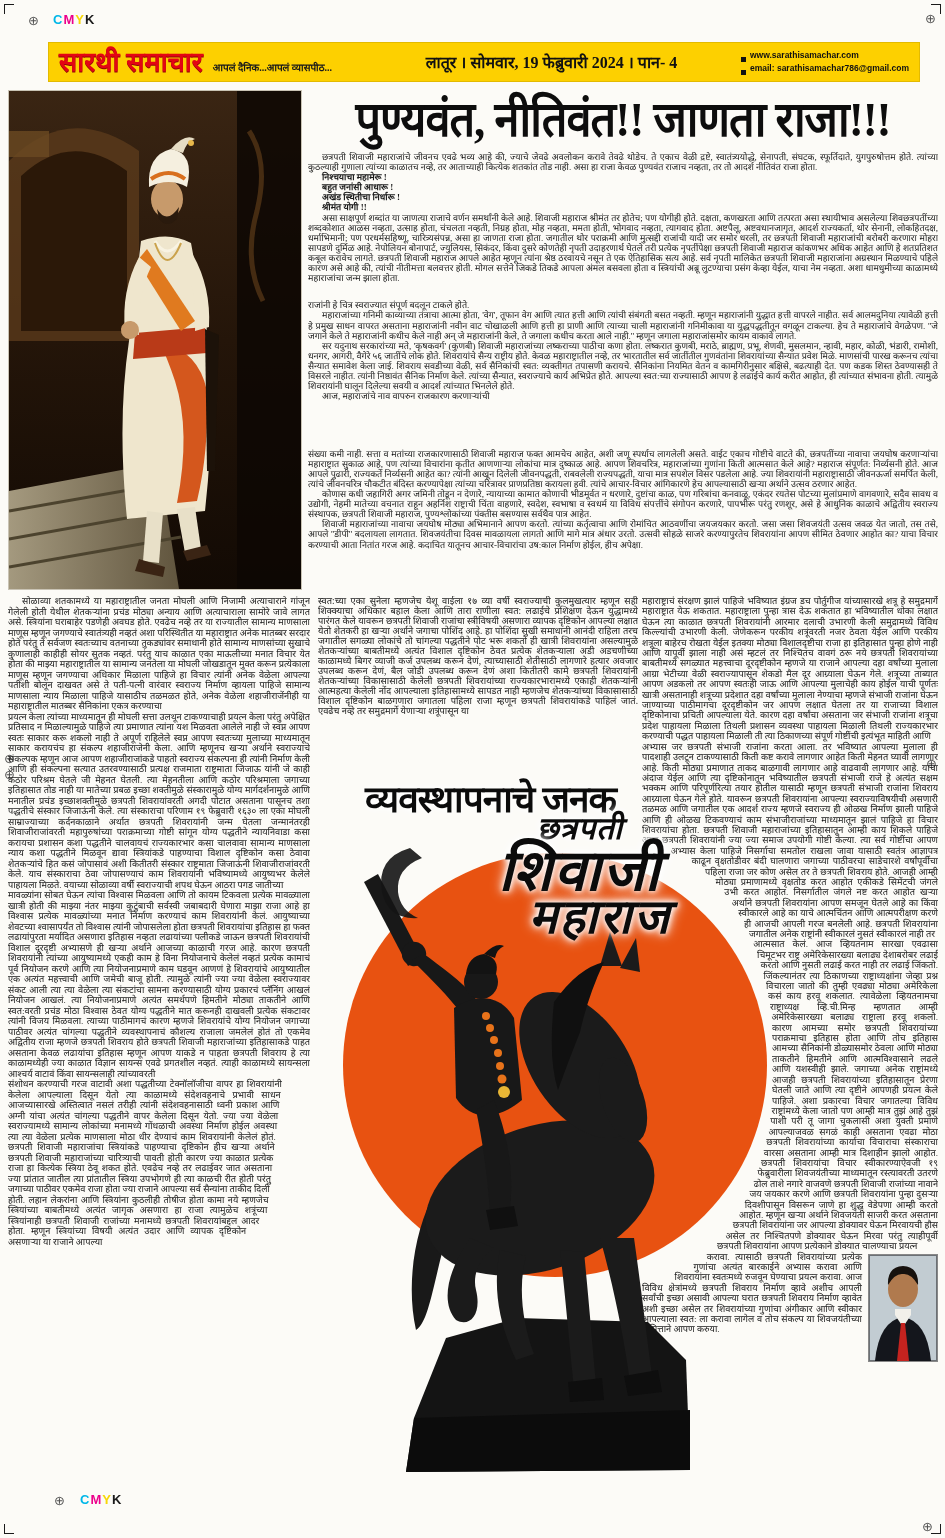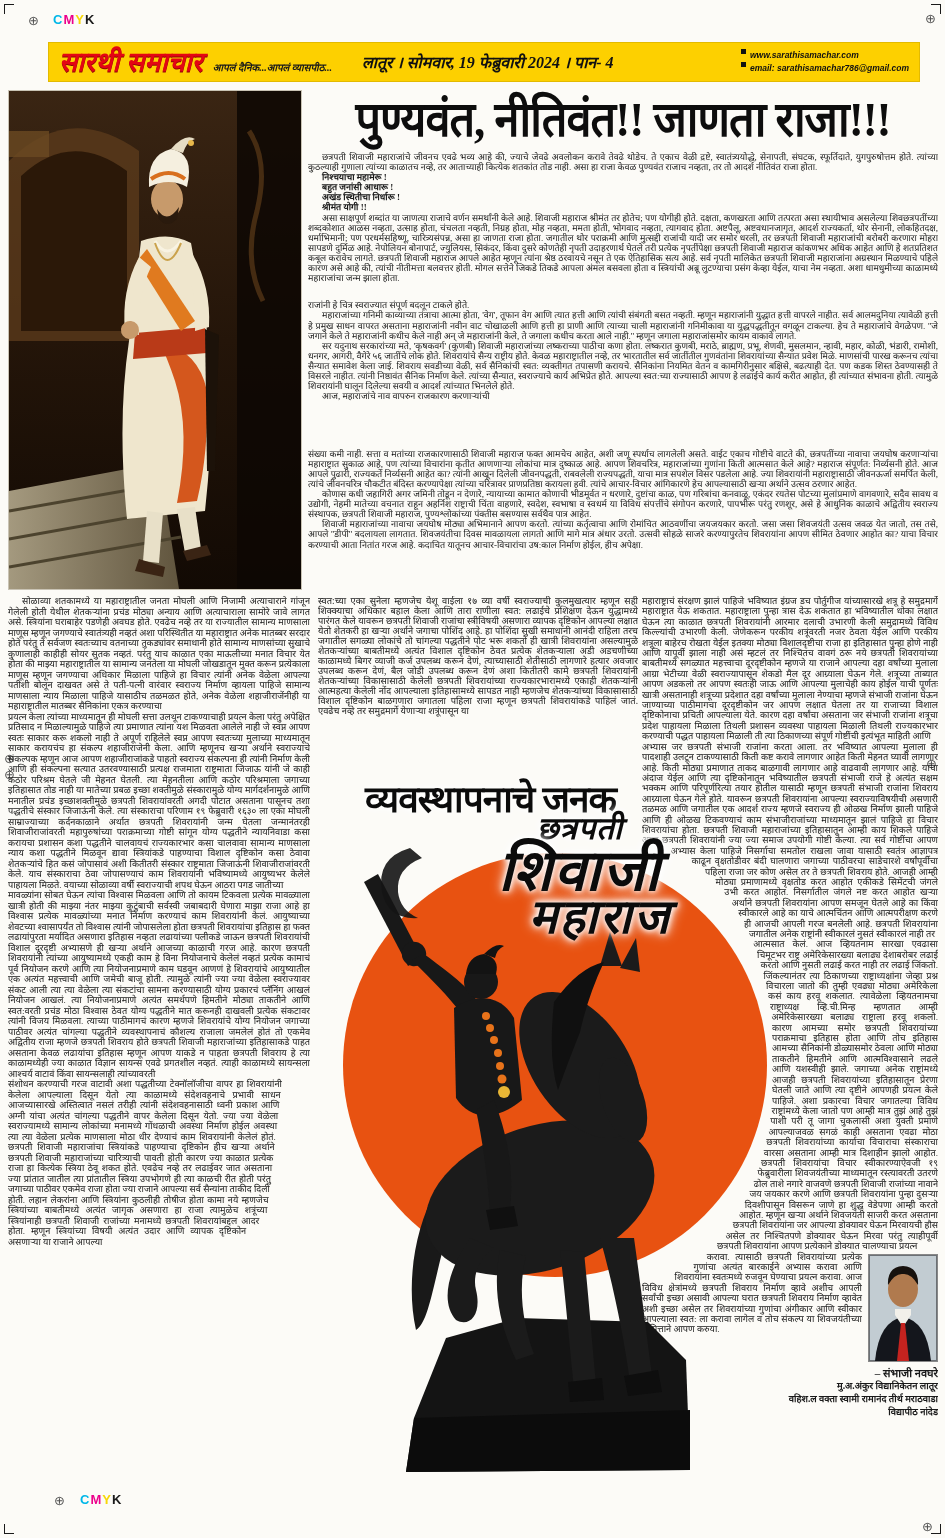--- a/index.html
+++ b/index.html
@@ -18,28 +18,27 @@
   .corner.tl{ top:4px; left:4px; border-left:1px solid; border-top:1px solid;}
   .corner.tr{ top:4px; right:4px; border-right:1px solid; border-top:1px solid;}
   .corner.bl{ bottom:4px; left:4px; border-left:1px solid; border-bottom:1px solid;}
   .corner.br{ bottom:4px; right:4px; border-right:1px solid; border-bottom:1px solid;}
 
   
   #masthead {
     position:absolute; left:48px; top:42px; width:872px; height:40px;
     background:#fdd000; display:flex; align-items:center; padding:0 10px;
     border:1px solid #e3ba00;
-    font-style:italic;
   }
   #brand { font-size:27px; font-weight:bold; color:#e30613; line-height:1;
            text-shadow:0 1px 0 #8d0505; white-space:nowrap; }
   #tagline { font-size:10px; font-weight:bold; color:#1a1a1a; margin-left:10px; margin-top:10px; white-space:nowrap;}
-  #dateline { flex:1; font-size:16px; font-weight:bold; color:#111; white-space:nowrap; padding-left:30px;}
+  #dateline { flex:1; text-align:center; font-size:16px; font-weight:bold; color:#111; white-space:nowrap; padding-left:30px;}
   #contact { font-family:"Liberation Sans",sans-serif; font-size:8.5px; font-weight:bold; color:#111; line-height:1.5; white-space:nowrap;}
-  #contact .row { display:flex; align-items:flex-start; }
+  #contact .row { display:flex; align-items:flex-end; }
   #contact .sq { display:inline-block; width:5px; height:5px; background:#111; margin-right:4px; }
 
   
   #headline {
     position:absolute; left:308px; top:86px; width:630px; height:62px;
     font-size:45px; font-weight:bold; color:#0d0d0d; text-align:center;
     letter-spacing:-1px; line-height:62px; white-space:nowrap;
     transform:scaleY(1.08); transform-origin:top;
   }
 
@@ -230,26 +229,20 @@
         <rect width="68" height="106" fill="#c2ccd2"></rect>
         <rect width="68" height="106" fill="none" stroke="#6b7075" stroke-width="2"></rect>
         <ellipse cx="34" cy="34" rx="15" ry="18" fill="#b07a4e"></ellipse>
         <path d="M19,30 Q18,12 34,11 Q50,12 49,30 Q42,18 34,19 Q26,18 19,30 Z" fill="#17120e"></path>
         <path d="M6,106 Q10,66 34,62 Q58,66 62,106 Z" fill="#14161c"></path>
         <path d="M26,60 L34,72 L42,60 L42,54 L26,54 Z" fill="#f2f0ea"></path>
         <path d="M32,68 L36,68 L40,106 L28,106 Z" fill="#c5231f"></path>
       </svg>
     </div>
     <p class="noindent">करावा. त्यासाठी छत्रपती शिवरायांच्या प्रत्येक गुणांचा अत्यंत बारकाईने अभ्यास करावा आणि शिवरायांना स्वतःमध्ये रुजवून घेण्याचा प्रयत्न करावा. आज विविध क्षेत्रांमध्ये छत्रपती शिवराय निर्माण व्हावे अशीच आपली सर्वांची इच्छा असावी आपल्या घरात छत्रपती शिवराय निर्माण व्हावेत अशी इच्छा असेल तर शिवरायांच्या गुणांचा अंगीकार आणि स्वीकार आपल्याला स्वत: ला करावा लागेल व तोच संकल्प या शिवजयंतीच्या निमित्ताने आपण करुया.</p>
-    <div id="signature">
-      <div class="name">– संभाजी नवघरे</div>
-      <div class="role">मु.अ.अंकुर विद्यानिकेतन लातूर</div>
-      <div class="role">वहिश.ल वक्ता स्वामी रामानंद तीर्थ मराठवाडा</div>
-      <div class="role">विद्यापीठ नांदेड</div>
-    </div>
   </div>
 
   <div id="feature">
     <svg id="statue-svg" width="465" height="712" viewBox="0 0 465 712" xmlns="http://www.w3.org/2000/svg">
 
       <circle cx="237" cy="295" r="212" fill="#e85211"></circle>
 
       <path d="M96,648 L128,568 L200,548 L330,552 L368,590 L372,700 L88,702 Z" fill="#141414"></path>
       <path d="M96,648 L372,640 L372,700 L88,702 Z" fill="#0c0c0c"></path>
 

